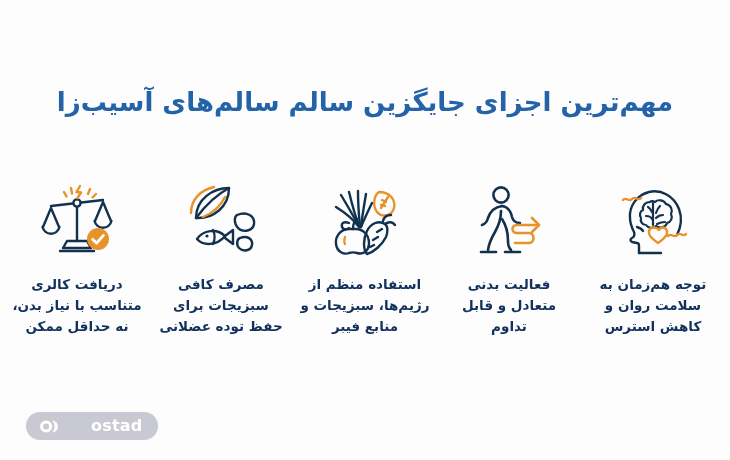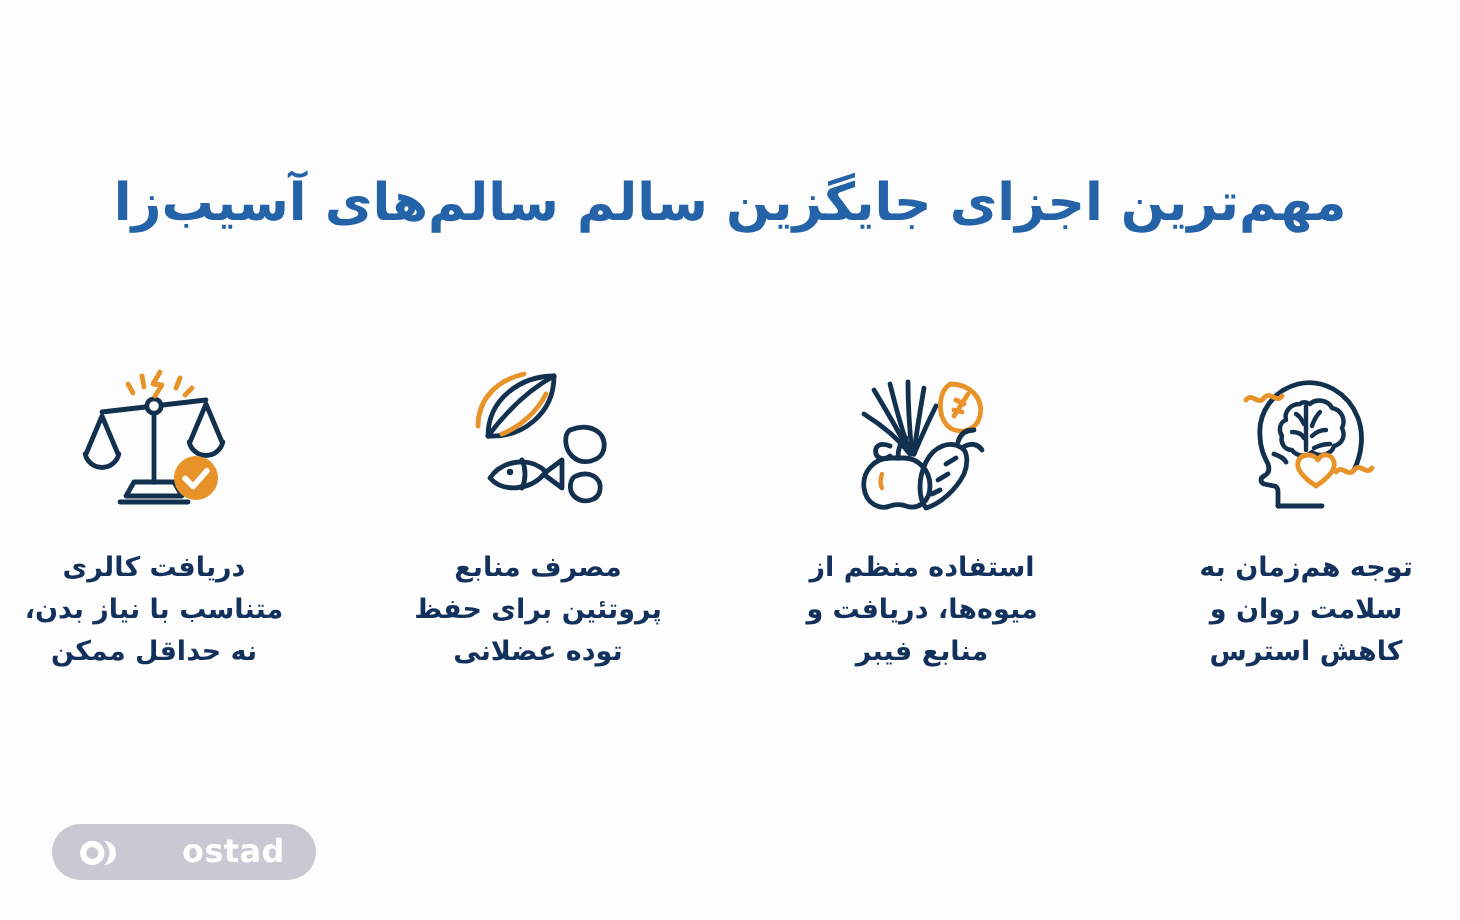--- a/index.html
+++ b/index.html
@@ -170,21 +170,21 @@
             <path d="M42 53 L50 47 L50 61 L42 55"></path>
             <circle cx="24" cy="53" r="1.6" fill="#12314f" stroke="none"></circle>
             <path d="M30 47 C32 51 32 57 30 61"></path>
           </g>
           <g stroke="#12314f" stroke-width="2.4" stroke-linecap="round" stroke-linejoin="round" fill="none">
             <path d="M54 32 C64 28 72 33 71 41 C70 48 60 50 55 45 C51 41 51 34 54 32 Z"></path>
             <path d="M57 55 C64 52 70 56 69 62 C68 68 60 69 56 65 C53 62 54 56 57 55 Z"></path>
           </g>
         </svg>
       </div>
-      <div class="card-label">مصرف منابع پروتئین برای حفظ توده عضلانی</div>
+      <div class="card-label">مصرف کافی سبزیجات برای حفظ توده عضلانی</div>
     </div>
 
     <div class="card">
       <div class="icon-box">
         <svg width="76" height="74" viewBox="0 0 76 74" fill="none">
           <g stroke="#12314f" stroke-width="2.4" stroke-linecap="round" fill="none">
             <path d="M14 12 C20 22 26 32 31 42"></path>
             <path d="M22 9 C25 21 28 33 32 43"></path>
             <path d="M31 8 C31 21 32 34 33 44"></path>
             <path d="M39 11 C37 23 35 34 34 44"></path>
@@ -206,23 +206,43 @@
           <g stroke="#12314f" stroke-width="2.4" stroke-linecap="round" stroke-linejoin="round" fill="none">
             <path d="M58 41 C52 37 44 40 40 48 C36 56 36 66 40 71 C47 69 55 62 59 54 C61 49 61 43 58 41 Z"></path>
             <path d="M58 41 C62 38 66 39 68 42"></path>
             <path d="M56 38 C57 34 60 32 64 32"></path>
             <path d="M50 49 L55 46"></path>
             <path d="M46 57 L51 54"></path>
             <path d="M43 64 L47 62"></path>
           </g>
         </svg>
       </div>
-      <div class="card-label">استفاده منظم از میوه‌ها، دریافت و منابع فیبر</div>
-    </div>
-
+      <div class="card-label">استفاده منظم از رژیم‌ها، سبزیجات و منابع فیبر</div>
+    </div>
+
+    <div class="card">
+      <div class="icon-box">
+        <svg width="76" height="74" viewBox="0 0 76 74" fill="none">
+          <g stroke="#12314f" stroke-width="2.6" stroke-linecap="round" stroke-linejoin="round" fill="none">
+            <circle cx="30" cy="12" r="7.6"></circle>
+            <path d="M31 23 C24 24 19 29 17 35 C16 39 14 41 11 42"></path>
+            <path d="M31 23 C37 24 40 29 41 34 C42 38 45 40 49 40"></path>
+            <path d="M30 28 C30 35 28 42 24 49 C21 54 18 60 17 67"></path>
+            <path d="M31 36 C35 42 37 50 37 58 C37 62 38 65 40 67"></path>
+            <line x1="10" y1="69" x2="25" y2="69"></line>
+            <line x1="34" y1="69" x2="49" y2="69"></line>
+          </g>
+          <g stroke="#e8922a" stroke-width="2.6" stroke-linecap="round" stroke-linejoin="round" fill="none">
+            <path d="M68 42 L46 42 C40 42 40 50 46 50 L58 50 C64 50 64 60 58 60 L44 60"></path>
+            <path d="M61 35 L68 42 L61 49"></path>
+          </g>
+        </svg>
+      </div>
+      <div class="card-label">فعالیت بدنی متعادل و قابل تداوم</div>
+    </div>
 
     <div class="card">
       <div class="icon-box">
         <svg width="76" height="74" viewBox="0 0 76 74" fill="none">
           <g stroke="#12314f" stroke-width="2.4" stroke-linecap="round" stroke-linejoin="round" fill="none">
             <path d="M62 52 C66 44 67 34 64 26 C59 13 46 6 34 9 C22 12 14 23 15 35 C15 41 17 45 19 49 C20 52 19 54 17 55 C15 56 15 58 17 59 L22 60 C23 60 24 61 24 63 L24 70"></path>
             <path d="M24 70 L46 70"></path>
             <path d="M22 44 C25 45 27 46 28 48"></path>
           </g>
           <g stroke="#12314f" stroke-width="2.2" stroke-linecap="round" stroke-linejoin="round" fill="none">

